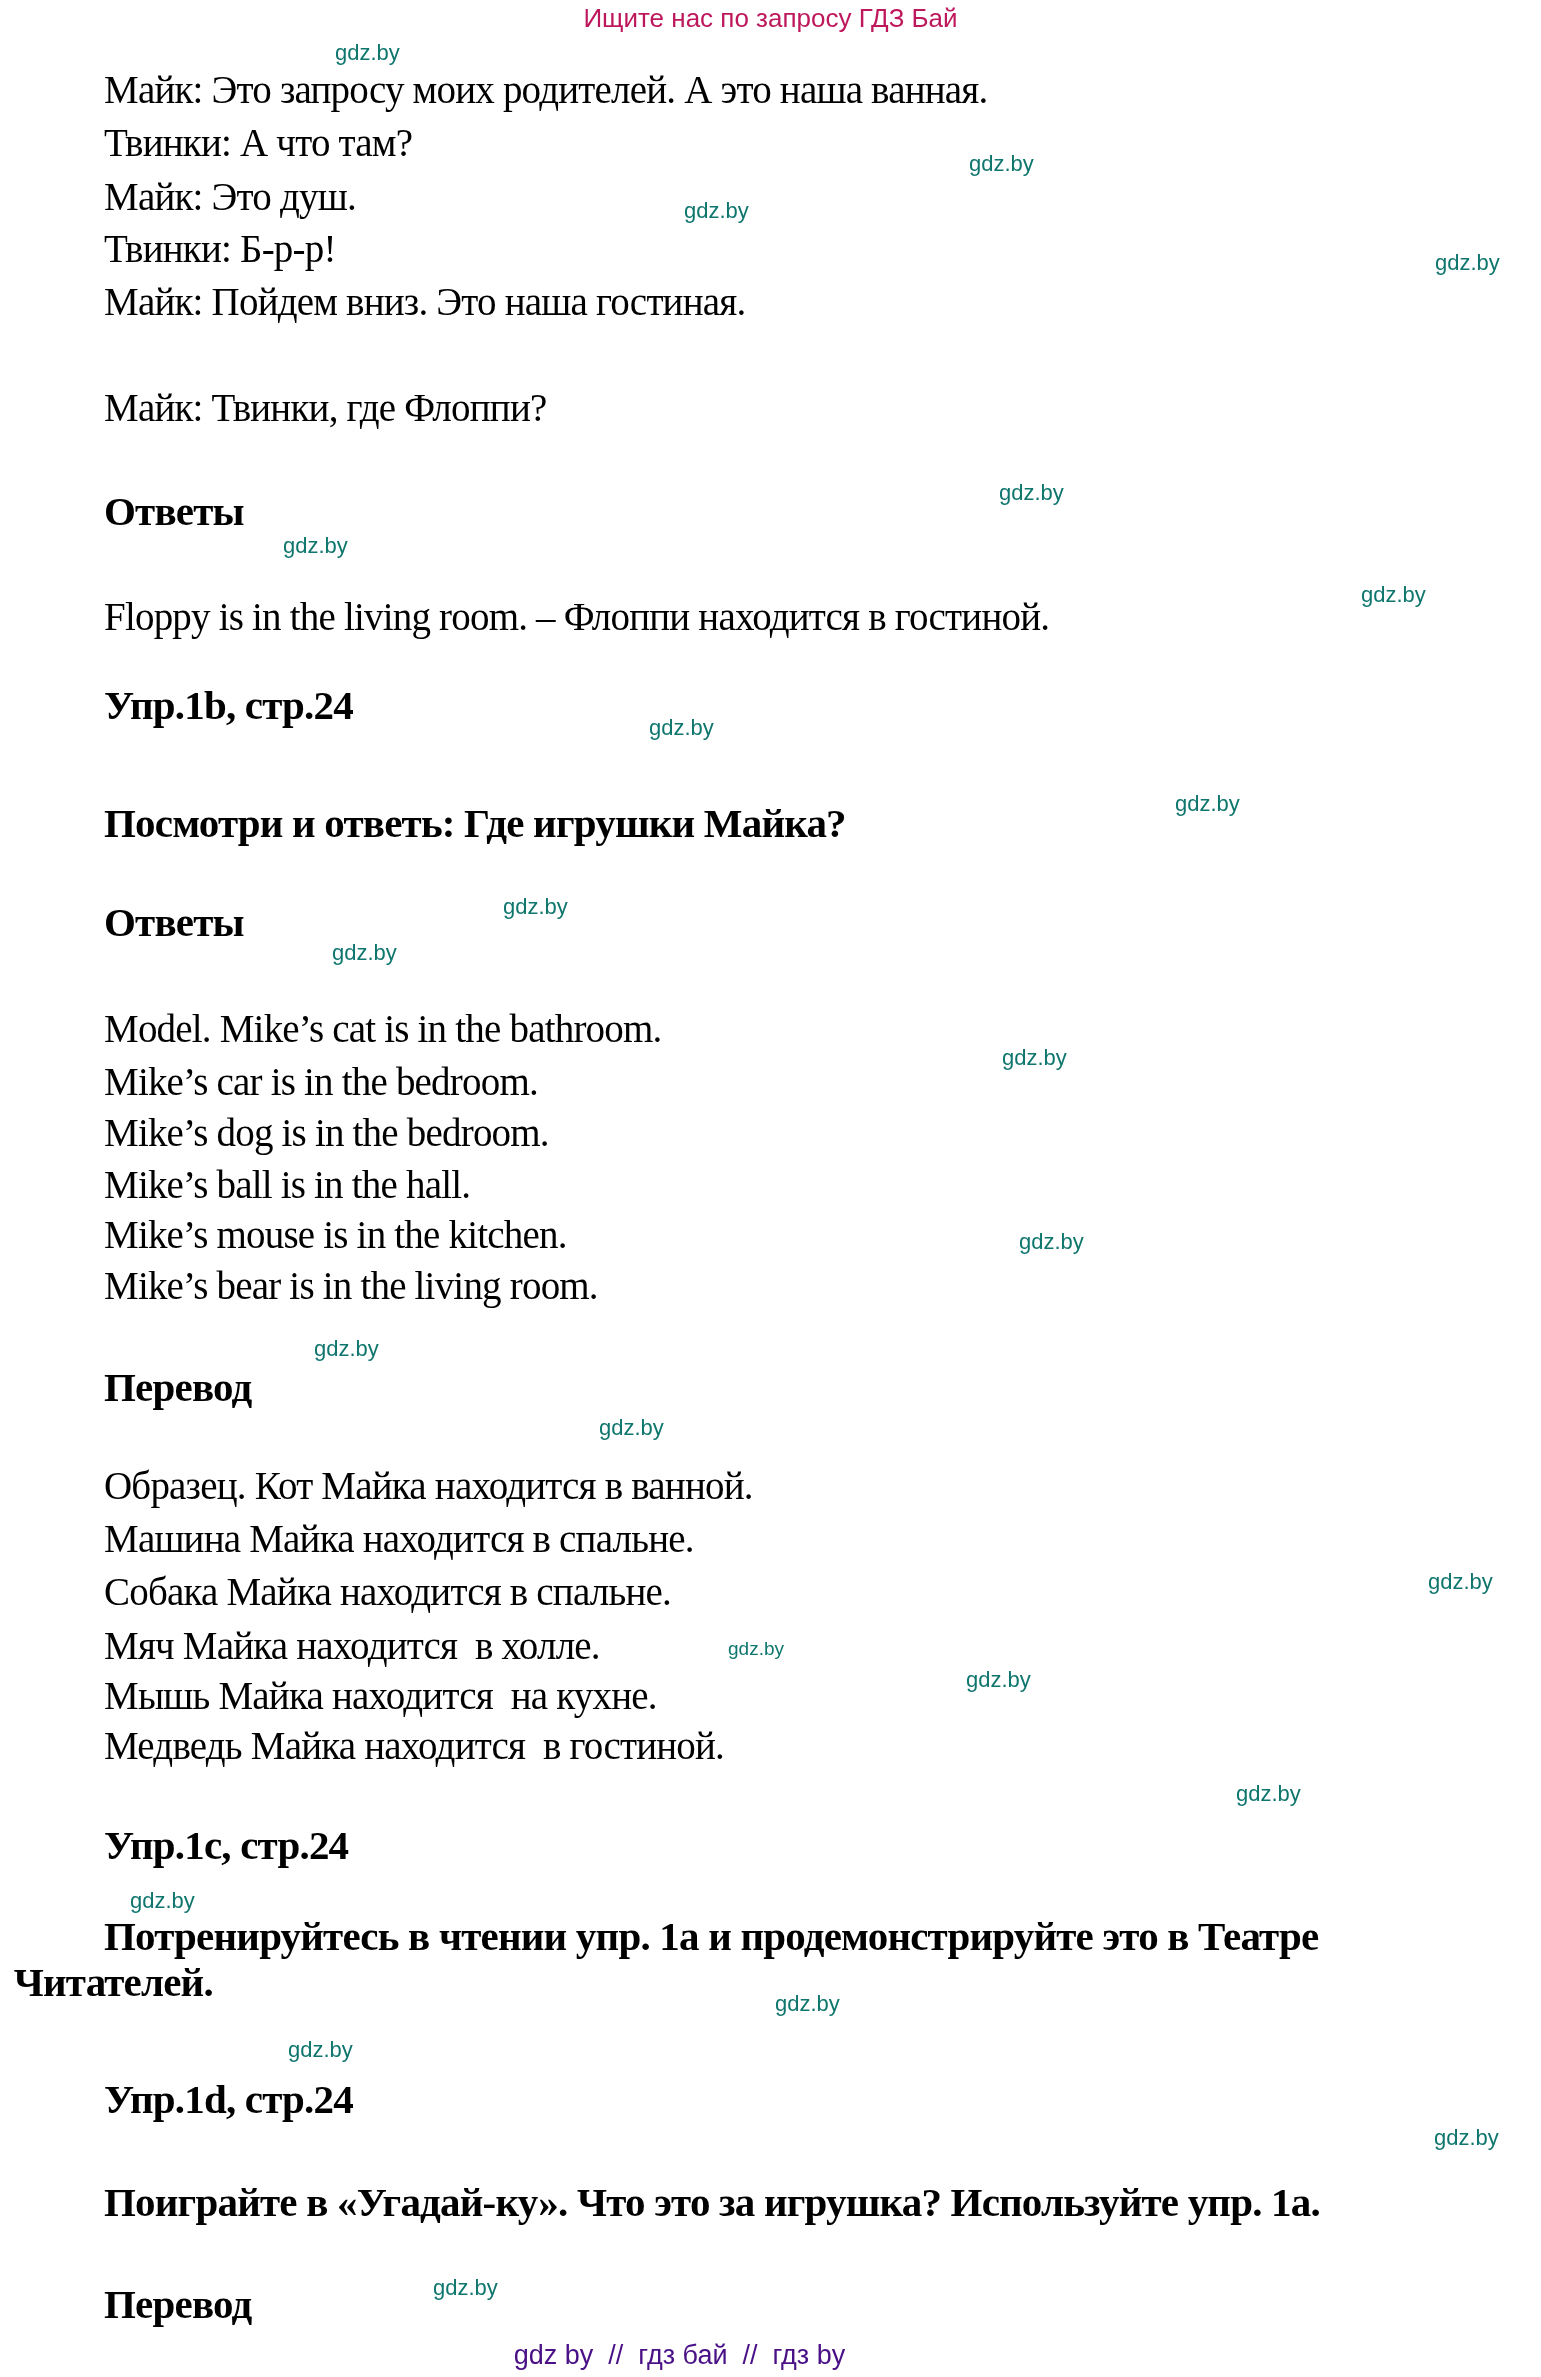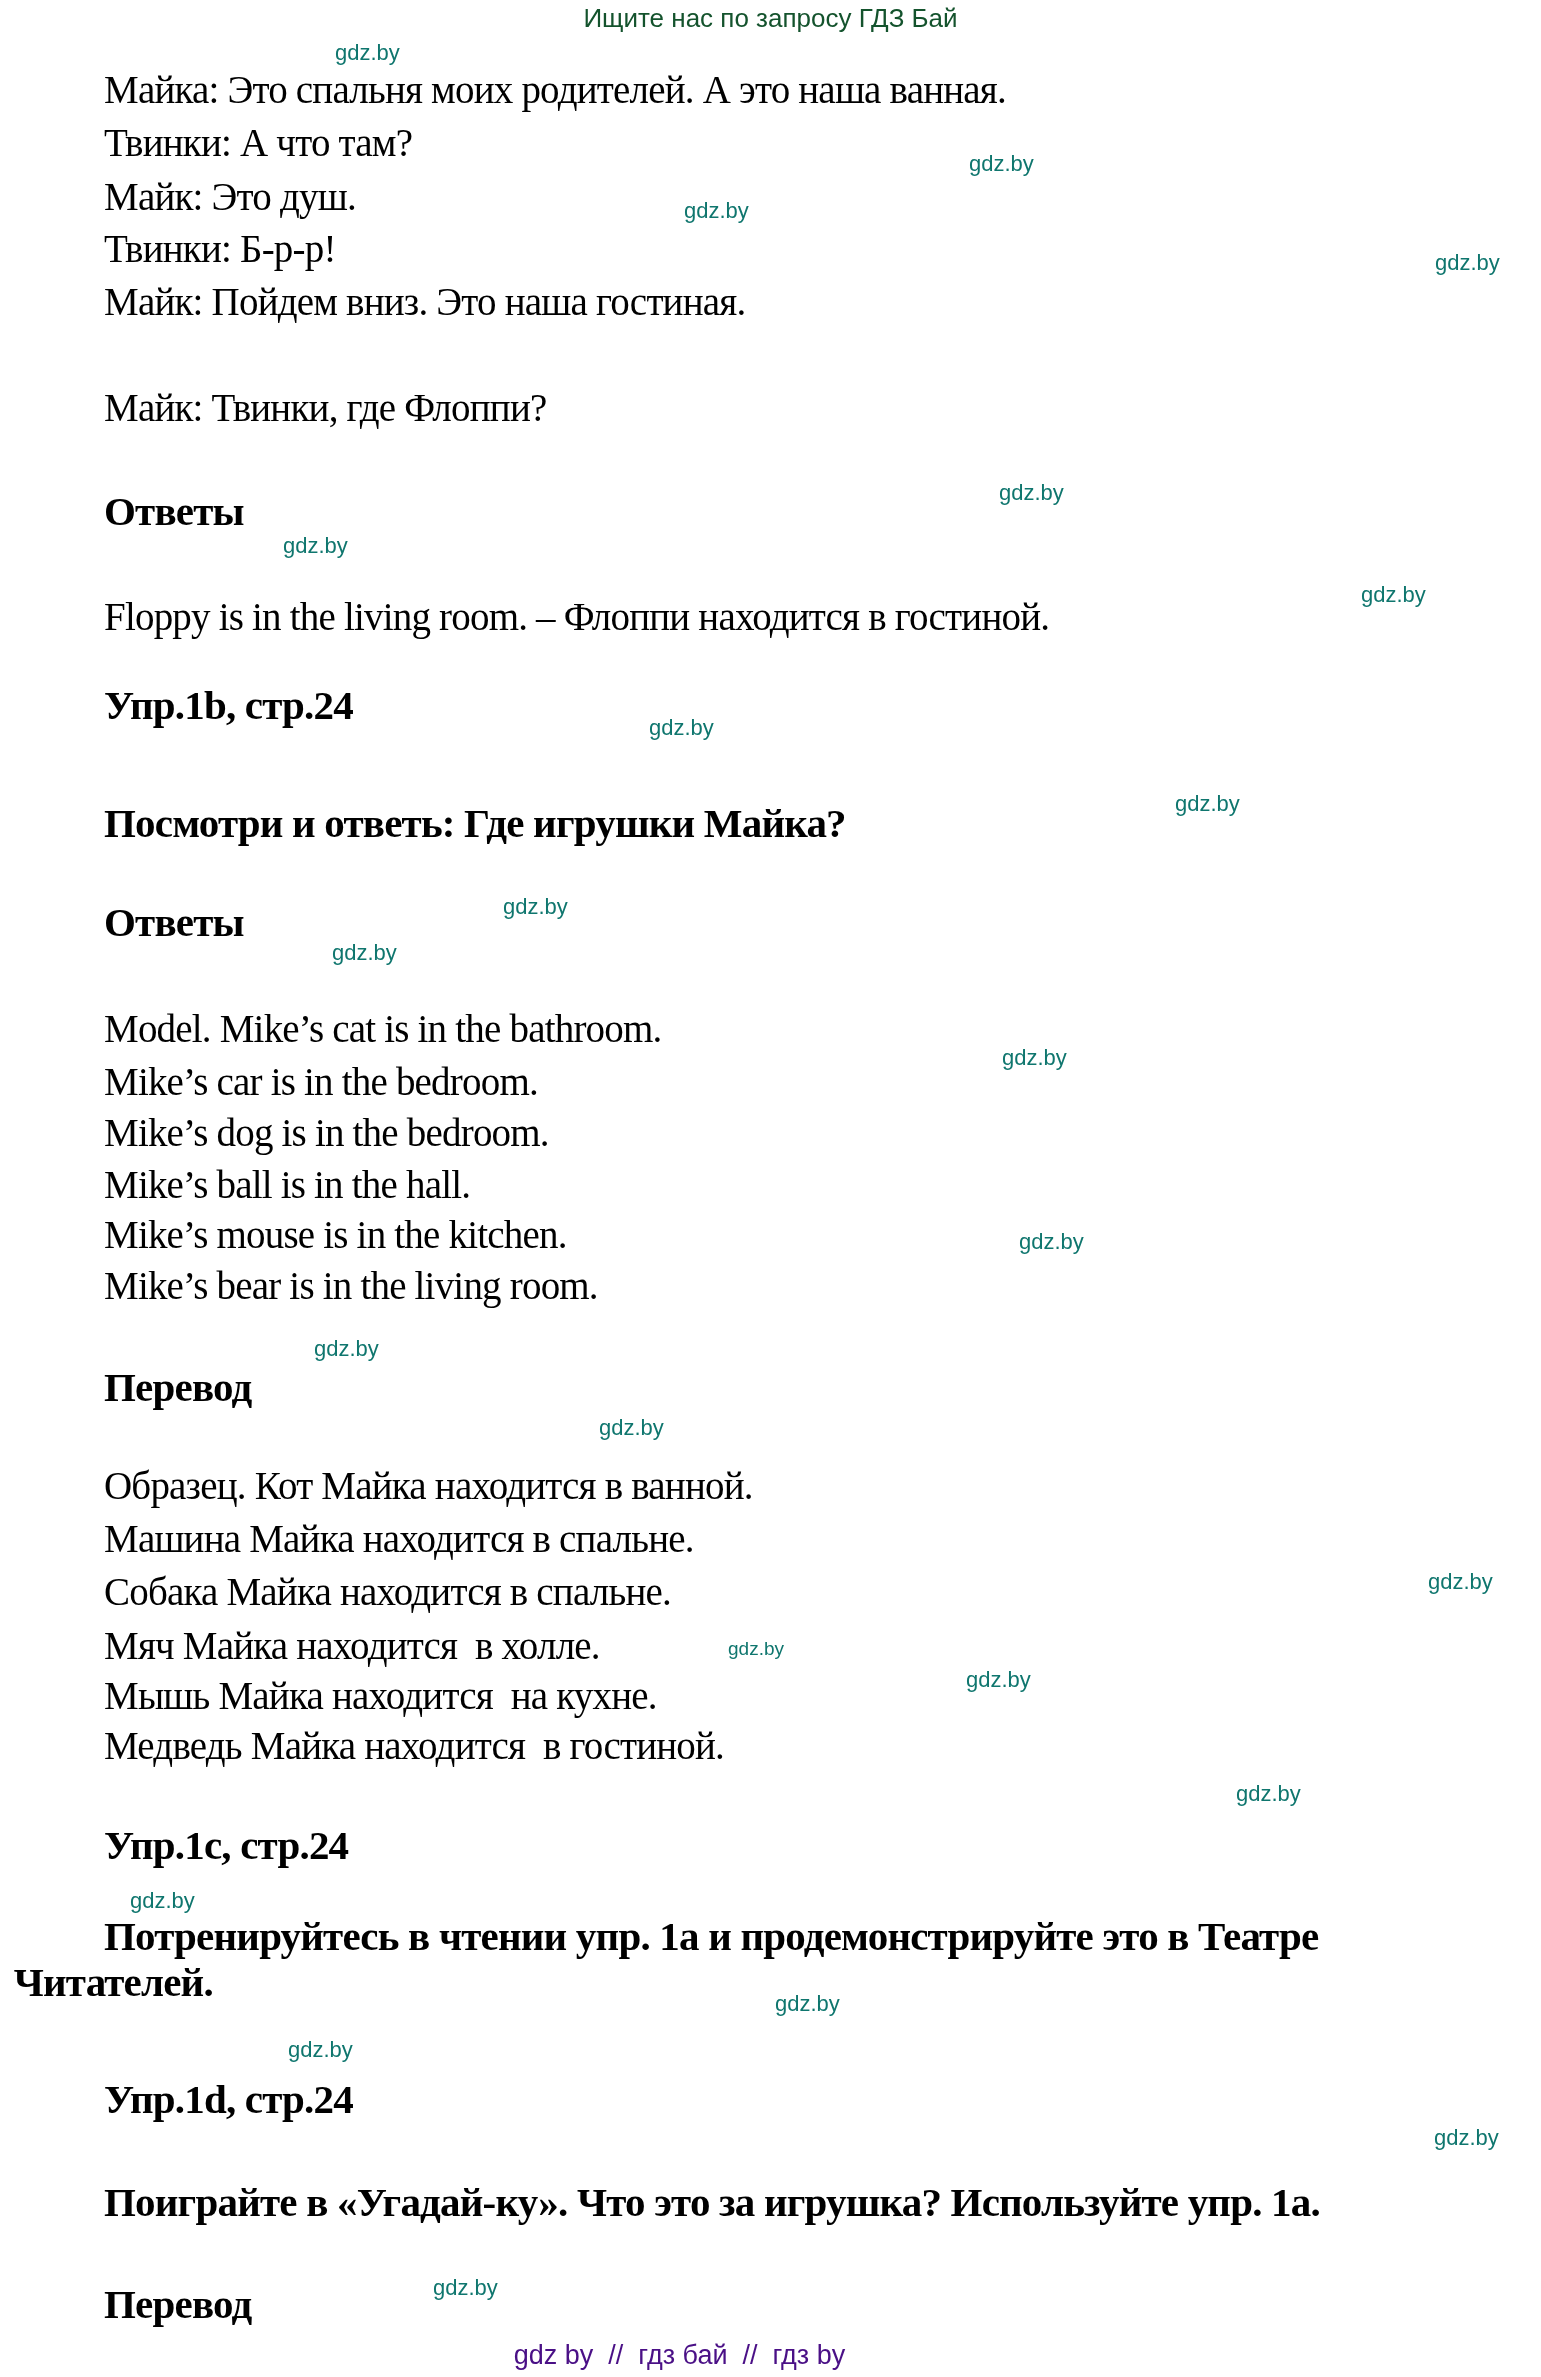--- a/index.html
+++ b/index.html
@@ -9,21 +9,21 @@
     position: relative;
     font-family: "Liberation Serif", serif;
     color: #000000;
     overflow: hidden;
   }
   .page { position: absolute; inset: 0; }
   .banner {
     position: absolute; top: 3px; left: 0; width: 1541px;
     text-align: center;
     font-family: "Liberation Sans", sans-serif;
-    font-size: 26px; color: #14532d;
+    font-size: 26px; color: #be185d;
     white-space: pre;
   }
   .line {
     position: absolute; left: 104px;
     font-size: 39px; line-height: 46px;
     letter-spacing: -0.8px;
     white-space: pre;
   }
   .bold { font-weight: bold; font-size: 41px; }
   .wm {
@@ -42,21 +42,21 @@
     white-space: pre;
   }
 </style>
 </head>
 <body>
 
 <div class="page">
 
   <div class="banner">Ищите нас по запросу ГДЗ Бай</div>
 
-  <div class="line" style="top:67px">Майка: Это спальня моих родителей. А это наша ванная.</div>
+  <div class="line" style="top:67px">Майк: Это запросу моих родителей. А это наша ванная.</div>
   <div class="line" style="top:120px">Твинки: А что там?</div>
   <div class="line" style="top:174px">Майк: Это душ.</div>
   <div class="line" style="top:226px">Твинки: Б-р-р!</div>
   <div class="line" style="top:279px">Майк: Пойдем вниз. Это наша гостиная.</div>
   <div class="line" style="top:385px">Майк: Твинки, где Флоппи?</div>
 
   <div class="line bold" style="top:488px">Ответы</div>
   <div class="line" style="top:594px">Floppy is in the living room. – Флоппи находится в гостиной.</div>
 
   <div class="line bold" style="top:682px">Упр.1b, стр.24</div>

